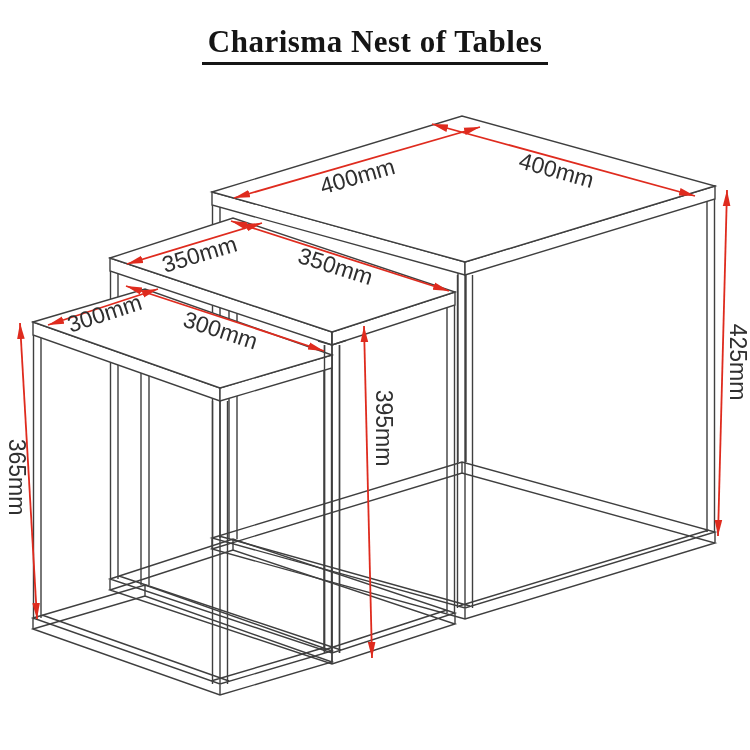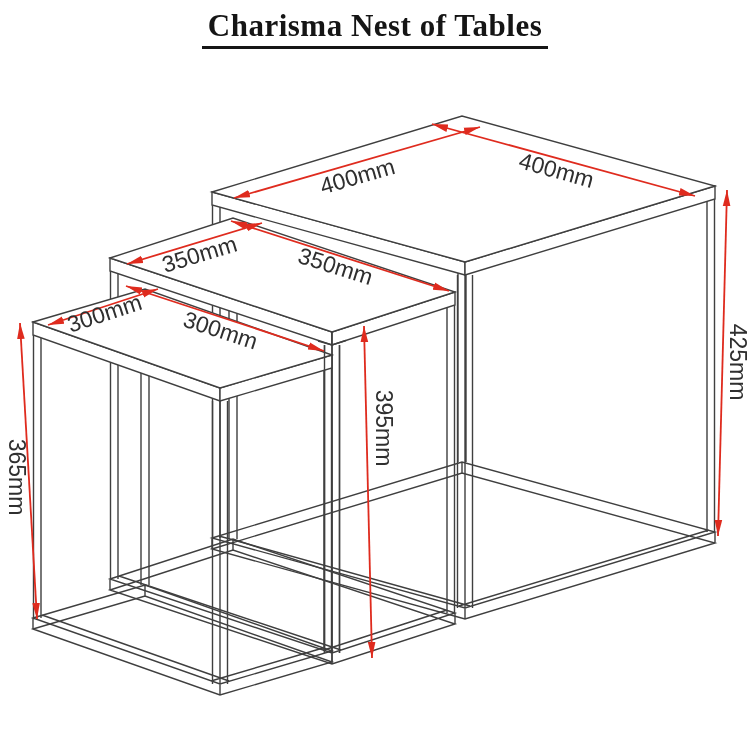--- a/index.html
+++ b/index.html
@@ -11,21 +11,21 @@
     font-family:"Liberation Sans", sans-serif;
   }
   .stage svg{position:absolute;left:0;top:0;}
   .title-wrap{
     position:absolute;left:0;top:8px;width:100%;
     text-align:center;
     z-index:5;
   }
   .title-wrap h1{
     display:inline-block;
-    margin:0;
+    margin:16px;
     font-family:"Liberation Serif", serif;
     font-weight:bold;
     font-size:31px;
     color:#151515;
     letter-spacing:0.5px;
     border-bottom:3px solid #151515;
     padding:0 6px 2px 6px;
     line-height:1.15;
   }
   .frame-line{stroke:#3f3f3f;stroke-width:1.4;fill:none;}

